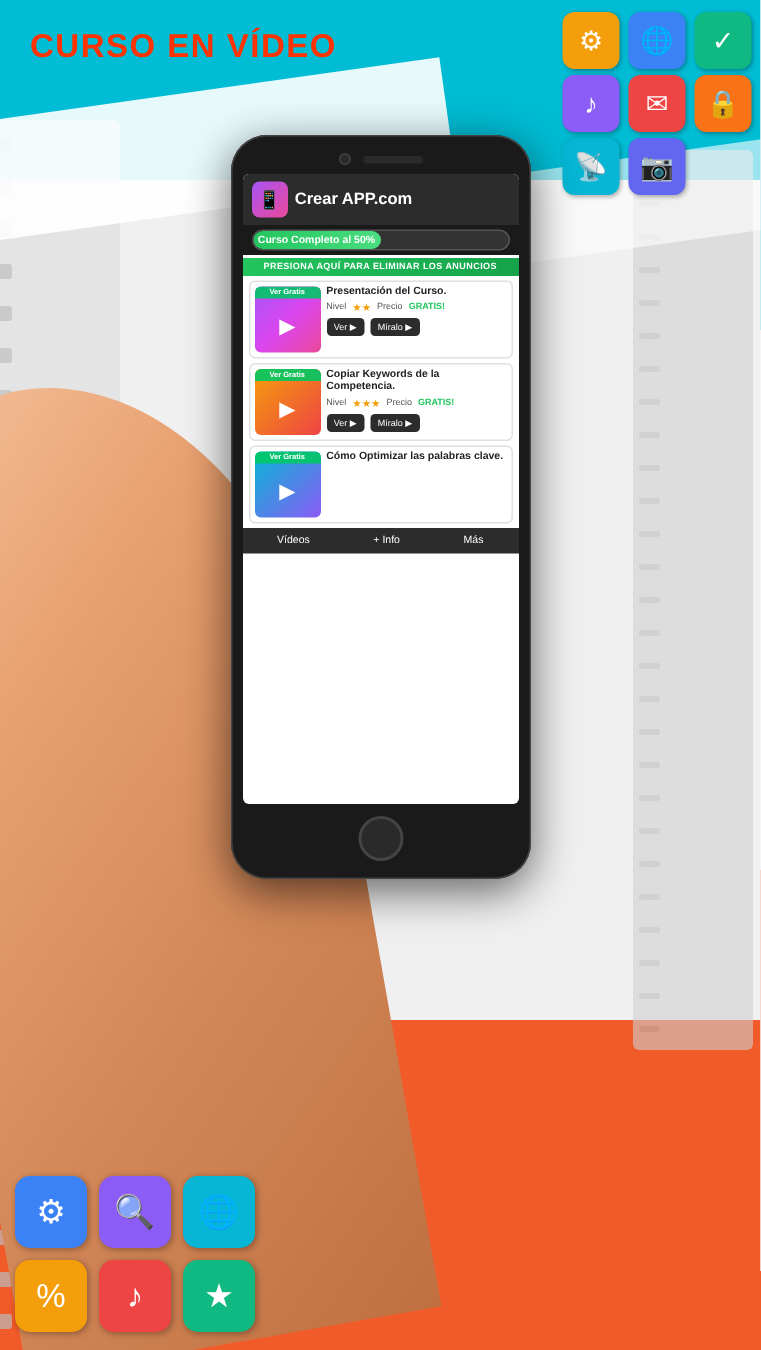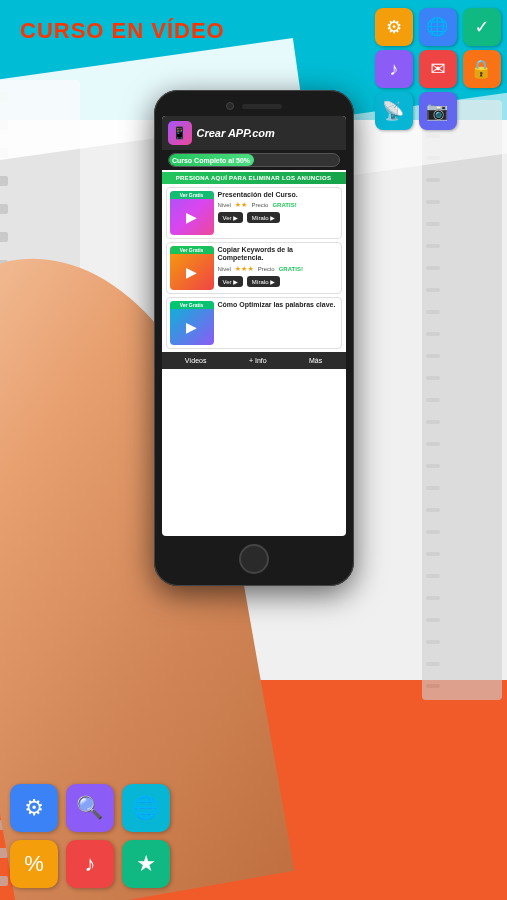--- a/index.html
+++ b/index.html
@@ -155,21 +155,20 @@
       width: 24px; height: 24px;
       background: linear-gradient(135deg, #a855f7, #ec4899);
       border-radius: 5px;
       display: flex; align-items: center; justify-content: center;
       font-size: 12px;
     }
     .app-title {
       color: white;
       font-size: 11px;
       font-weight: bold;
-      font-style: italic;
     }
     .progress-section {
       background: #1a1a1a;
       padding: 3px 6px;
     }
     .progress-bar-outer {
       background: #333;
       border-radius: 10px;
       height: 14px;
       overflow: hidden;

